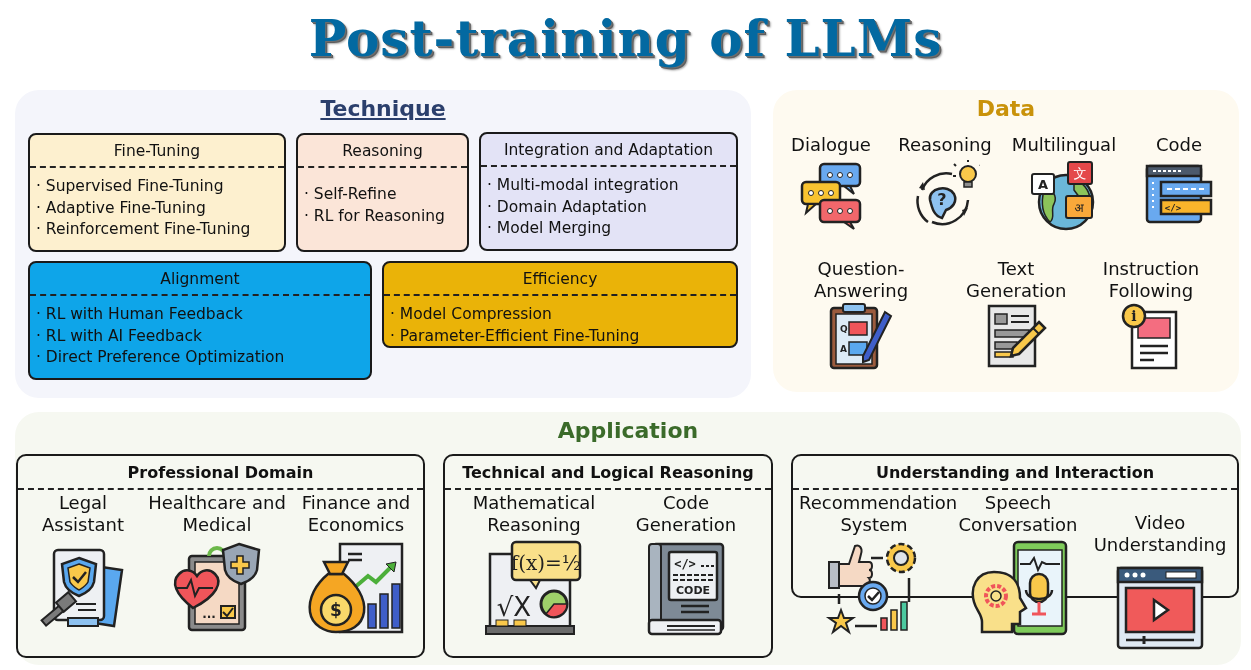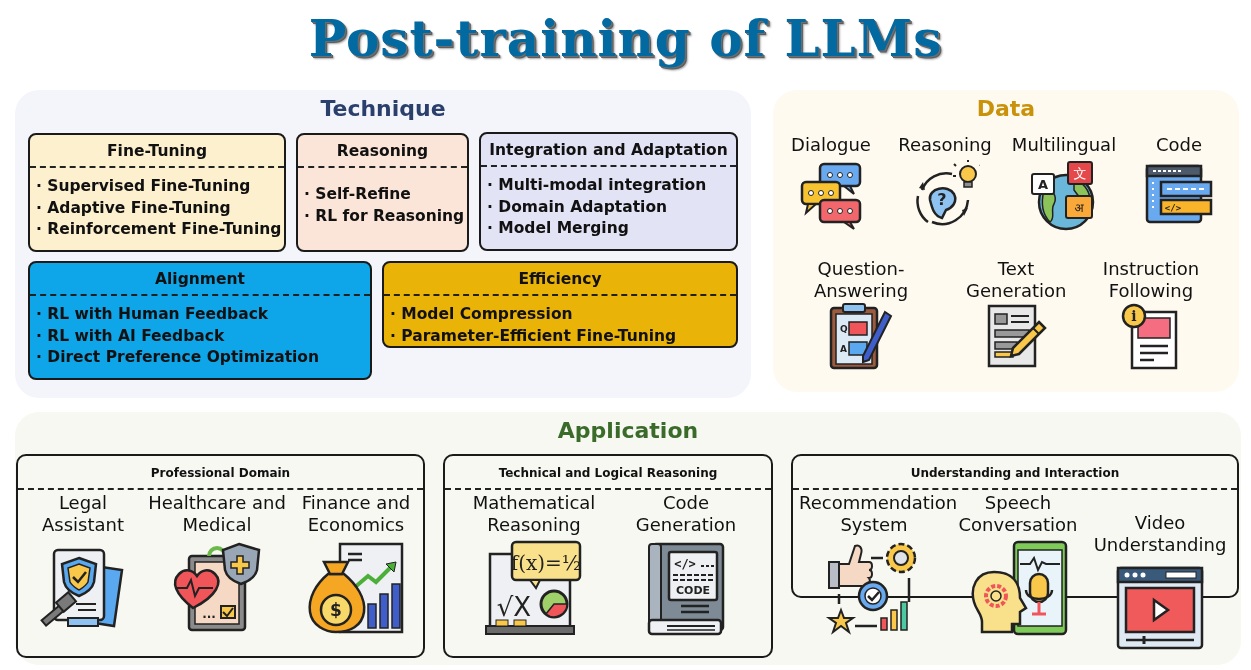--- a/index.html
+++ b/index.html
@@ -10,38 +10,38 @@
     position: absolute; left: 0; top: 4px; width: 1251px; height: 70px;
     text-align: center; font-family: "DejaVu Serif", serif; font-weight: bold;
     font-size: 50px; line-height: 70px; color: #0369a1; letter-spacing: 1px;
     text-shadow: 1px 1px 0 #6e6e6e, 2px 2px 0 #5e5e5e, 3px 3px 2px rgba(0,0,0,0.35);
   }
 
   .panel { position: absolute; border-radius: 24px; }
   .panel-title { position: absolute; left: 0; width: 100%; text-align: center; font-weight: bold; font-size: 22px; }
 
   #technique { left: 15px; top: 90px; width: 736px; height: 308px; background: #f4f5fb; }
-  #technique .panel-title { top: 6px; color: #2b3f6c; }
+  #technique .panel-title { top: 6px; color: #2b3f6c; text-decoration: underline; }
   #data { left: 773px; top: 90px; width: 466px; height: 302px; background: #fefaf0; }
   #data .panel-title { top: 6px; color: #c9920a; }
   #application { left: 15px; top: 412px; width: 1226px; height: 253px; background: #f6f8f1; }
   #application .panel-title { top: 6px; color: #3b6b2a; }
 
   .tbox { position: absolute; border: 2px solid #1a1a1a; border-radius: 8px; overflow: hidden; }
-  .tbox-head { height: 33px; line-height: 33px; text-align: center; font-weight: bold; font-size: 15.5px; border-bottom: 2px dashed #222; }
-  .tbox ul { list-style: none; padding: 8px 0 0 6px; font-weight: bold; }
+  .tbox-head { height: 33px; line-height: 33px; text-align: center; font-weight: normal; font-size: 15.5px; border-bottom: 2px dashed #222; }
+  .tbox ul { list-style: none; padding: 8px 0 0 6px; }
   .tbox li { font-size: 15.5px; line-height: 21.5px; white-space: nowrap; }
   .tbox li::before { content: "· "; }
 
   .icon-cell { position: absolute; text-align: center; }
   .icon-label { font-size: 18px; line-height: 22px; white-space: nowrap; }
   .icon-svg { display: block; margin: 4px auto 0 auto; }
 
   .abox { position: absolute; border: 2px solid #1a1a1a; border-radius: 10px; }
-  .abox-head { height: 34px; line-height: 34px; text-align: center; font-weight: bold; font-size: 12px; border-bottom: 2px dashed #222; }
+  .abox-head { height: 34px; line-height: 34px; text-align: center; font-weight: bold; font-size: 16px; border-bottom: 2px dashed #222; }
 </style>
 </head>
 <body>
 
 <div class="main-title">Post-training of LLMs</div>
 
 <div class="panel" id="technique">
   <div class="panel-title">Technique</div>
 
   <div class="tbox" style="left:13px;top:43px;width:258px;height:119px;background:#fdf0cf;">

